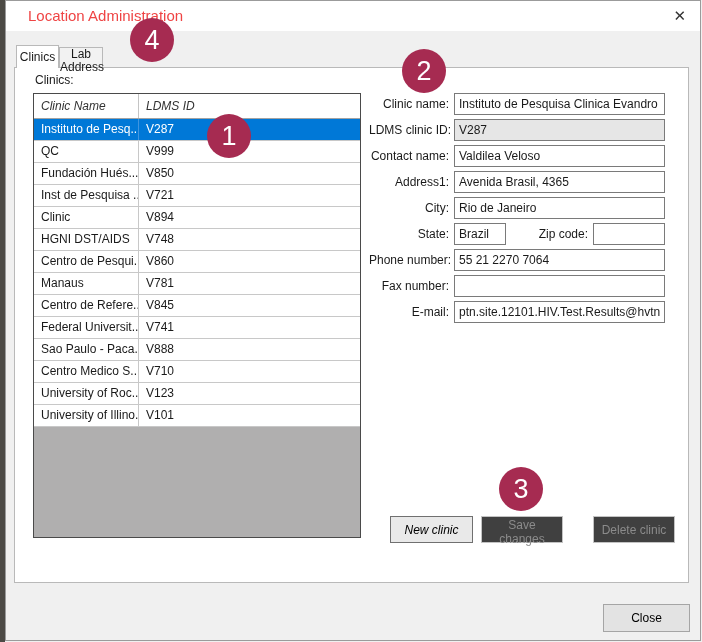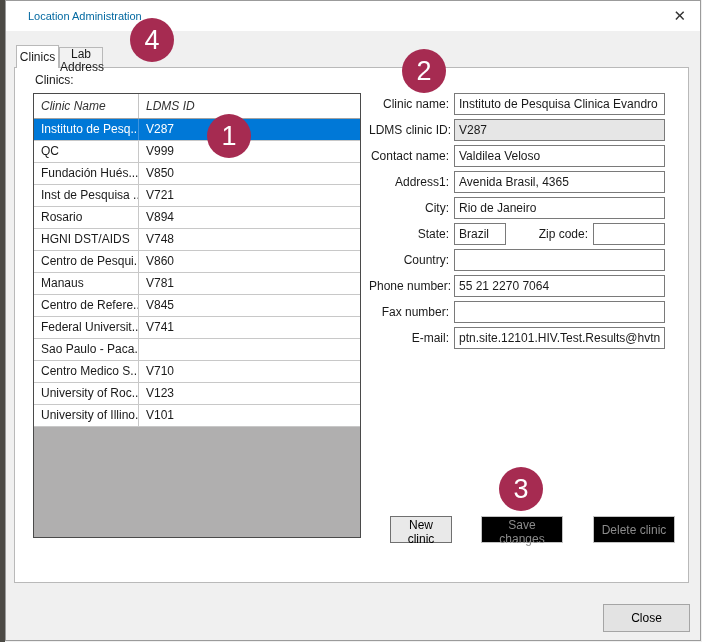--- a/index.html
+++ b/index.html
@@ -3,21 +3,21 @@
 <meta charset="utf-8">
 <style>
   html,body{margin:0;padding:0;background:#ffffff;}
   .screen{position:relative;width:702px;height:642px;font-family:"Liberation Sans",sans-serif;
           font-size:12px;color:#1a1a1a;overflow:hidden;background:#f0f0f0;}
   
   .backdrop-left{position:absolute;left:0;top:0;width:5px;height:642px;background:#4c4a45;}
   .dialog-bg{position:absolute;left:5px;top:0;width:696px;height:641px;background:#f0f0f0;
              border:1px solid #9b9b9b;box-sizing:border-box;}
   .titlebar{position:absolute;left:6px;top:1px;width:694px;height:30px;background:#ffffff;}
-  .title{position:absolute;left:22px;top:0;line-height:30px;font-size:11px;color:#0369a1;}
+  .title{position:absolute;left:22px;top:0;line-height:30px;font-size:15px;color:#ef4444;}
   .close-x{position:absolute;right:14px;top:0;line-height:30px;font-size:15px;color:#333;cursor:pointer;}
 
   
   .tabpage{position:absolute;left:14px;top:67px;width:675px;height:516px;background:#ffffff;
            border:1px solid #b9b9b9;box-sizing:border-box;}
   .tab{position:absolute;box-sizing:border-box;text-align:center;border:1px solid #b9b9b9;
        border-bottom:none;cursor:default;}
   .tab-active{left:16px;top:45px;width:43px;height:23px;background:#ffffff;line-height:22px;z-index:3;}
   .tab-inactive{left:59px;top:47px;width:44px;height:20px;background:#f2f2f2;line-height:13px;z-index:2;}
 
@@ -46,24 +46,24 @@
            font-family:"Liberation Sans",sans-serif;font-size:12px;color:#1a1a1a;
            padding:1px 4px;outline:none;}
   .f-input.full{width:211px;}
   .f-input.small{width:52px;}
   .f-input.zip{width:72px;}
   .f-input.disabled{background:#e6e6e6;}
 
   
   .btn{position:absolute;box-sizing:border-box;font-family:"Liberation Sans",sans-serif;font-size:12px;
        background:#e9e9e9;border:1px solid #707070;color:#000;z-index:4;cursor:pointer;}
-  .btn-new{left:390px;top:516px;width:62px;height:27px;}
+  .btn-new{left:390px;top:516px;width:83px;height:27px;font-style:italic;}
   .btn-save{left:481px;top:516px;width:82px;height:27px;}
   .btn-delete{left:593px;top:516px;width:82px;height:27px;}
-  .btn.is-disabled{background:#000000;border-color:#c3c3c3;color:#8b8b8b;}
+  .btn.is-disabled{background:#404040;border-color:#c3c3c3;color:#8b8b8b;}
   .btn-close{left:603px;top:604px;width:87px;height:28px;background:#e3e3e3;border-color:#a5a5a5;}
 
   
   .badge{position:absolute;width:44px;height:44px;border-radius:50%;background:#a62b51;color:#ffffff;
          display:flex;align-items:center;justify-content:center;font-size:27px;z-index:9;}
   .badge-1{left:207px;top:114px;}
   .badge-2{left:402px;top:49px;}
   .badge-3{left:499px;top:467px;}
   .badge-4{left:130px;top:18px;}
 </style>
@@ -101,21 +101,21 @@
         </div>
         <div class="row">
           <div class="cell c1">Fundación Hués...</div>
           <div class="cell c2">V850</div>
         </div>
         <div class="row">
           <div class="cell c1">Inst de Pesquisa ...</div>
           <div class="cell c2">V721</div>
         </div>
         <div class="row">
-          <div class="cell c1">Rosario</div>
+          <div class="cell c1">Clinic</div>
           <div class="cell c2">V894</div>
         </div>
         <div class="row">
           <div class="cell c1">HGNI DST/AIDS</div>
           <div class="cell c2">V748</div>
         </div>
         <div class="row">
           <div class="cell c1">Centro de Pesqui...</div>
           <div class="cell c2">V860</div>
         </div>
@@ -126,20 +126,21 @@
         <div class="row">
           <div class="cell c1">Centro de Refere...</div>
           <div class="cell c2">V845</div>
         </div>
         <div class="row">
           <div class="cell c1">Federal Universit...</div>
           <div class="cell c2">V741</div>
         </div>
         <div class="row">
           <div class="cell c1">Sao Paulo - Paca...</div>
+          <div class="cell c2">V888</div>
         </div>
         <div class="row">
           <div class="cell c1">Centro Medico S...</div>
           <div class="cell c2">V710</div>
         </div>
         <div class="row">
           <div class="cell c1">University of Roc...</div>
           <div class="cell c2">V123</div>
         </div>
         <div class="row">
@@ -168,24 +169,20 @@
       </div>
       <div class="f-row">
         <div class="f-label">City:</div>
         <input type="text" class="f-input full" value="Rio de Janeiro" style="">
       </div>
       <div class="f-row">
         <div class="f-label">State:</div>
         <input type="text" class="f-input small" value="Brazil" style="">
         <div class="f-zip-label">Zip code:</div>
         <input type="text" class="f-input zip" style="">
-      </div>
-      <div class="f-row">
-        <div class="f-label">Country:</div>
-        <input type="text" class="f-input full" style="">
       </div>
       <div class="f-row">
         <div class="f-label">Phone number:</div>
         <input type="text" class="f-input full" value="55 21 2270 7064" style="">
       </div>
       <div class="f-row">
         <div class="f-label">Fax number:</div>
         <input type="text" class="f-input full" style="">
       </div>
       <div class="f-row">

